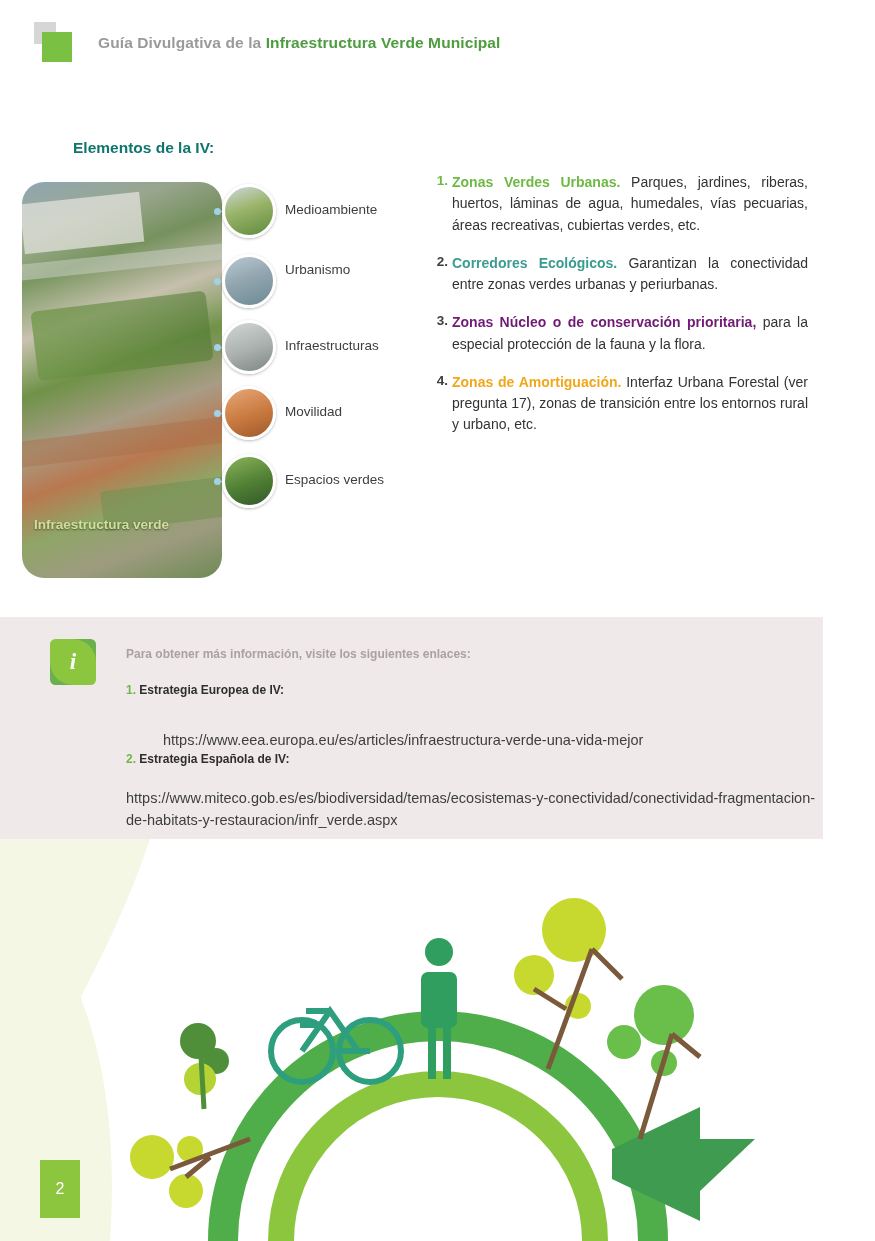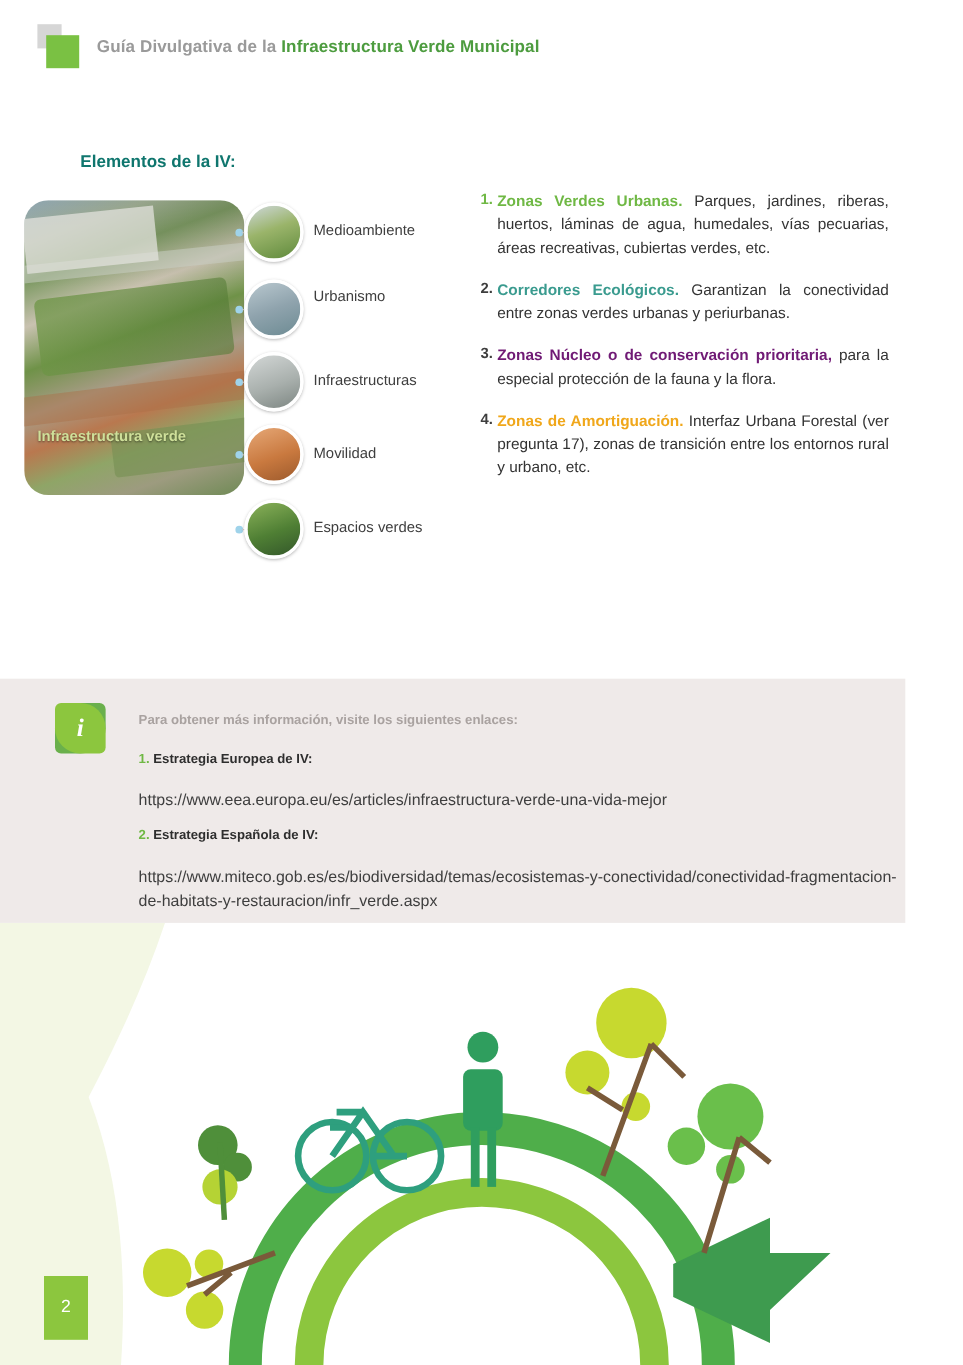--- a/index.html
+++ b/index.html
@@ -36,21 +36,21 @@
     width: 22px; height: 22px;
     background: #d6d6d6;
   }
   .header-logo .sq-front {
     position: absolute;
     left: 8px; top: 10px;
     width: 30px; height: 30px;
     background: #7ac143;
   }
   .header-title {
-    margin-left: 12px;
+    margin-left: 22px;
     font-size: 15.5px;
     font-weight: bold;
     color: #9a9a9a;
     letter-spacing: 0.1px;
     white-space: nowrap;
   }
   .header-title .strong {
     color: #4d9c3f;
   }
 
@@ -69,21 +69,21 @@
     position: absolute;
     top: 182px;
     left: 22px;
     width: 290px;
     height: 320px;
   }
   .photo {
     position: absolute;
     left: 0; top: 0;
     width: 200px;
-    height: 268px;
+    height: 396px;
     border-radius: 22px;
     overflow: hidden;
     background:
       linear-gradient(180deg, rgba(0,0,0,0.10), rgba(0,0,0,0.0) 30%),
       linear-gradient(160deg, #9fb8c6 0%, #a8b79c 12%, #7d9a63 22%, #c9c2b0 34%,
                       #6f9248 46%, #a89c86 58%, #b9784f 68%, #8fa567 78%,
                       #9d9b7f 88%, #6f8a55 100%);
   }
   .photo::before {
     content: "";
@@ -273,21 +273,21 @@
   }
   .info-url {
     position: absolute;
     left: 126px;
     font-size: 14.5px;
     color: #3e3e3e;
     line-height: 1.55;
     width: 690px;
   }
   .t1 { top: 66px; }
-  .u1 { top: 100px; }
+  .u1 { top: 112px; margin-left: 37px; }
   .t2 { top: 135px; }
   .u2 { top: 170px; }
 
   
   .bottom-art {
     position: absolute;
     left: 0;
     top: 839px;
     width: 875px;
     height: 402px;

